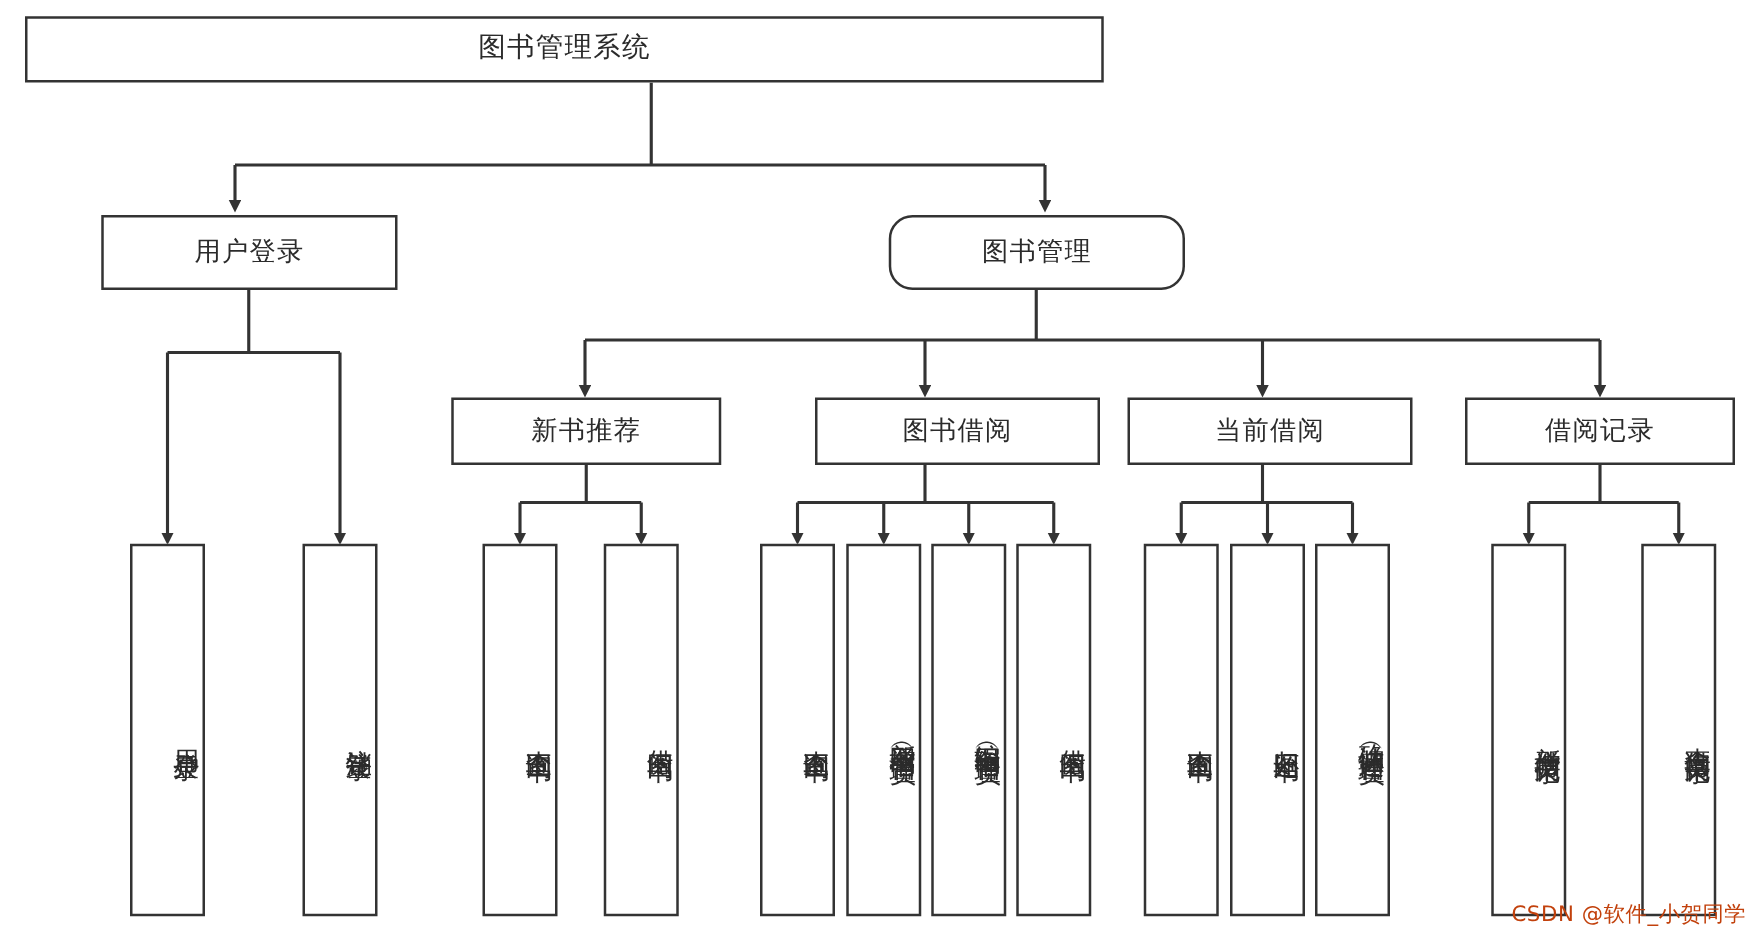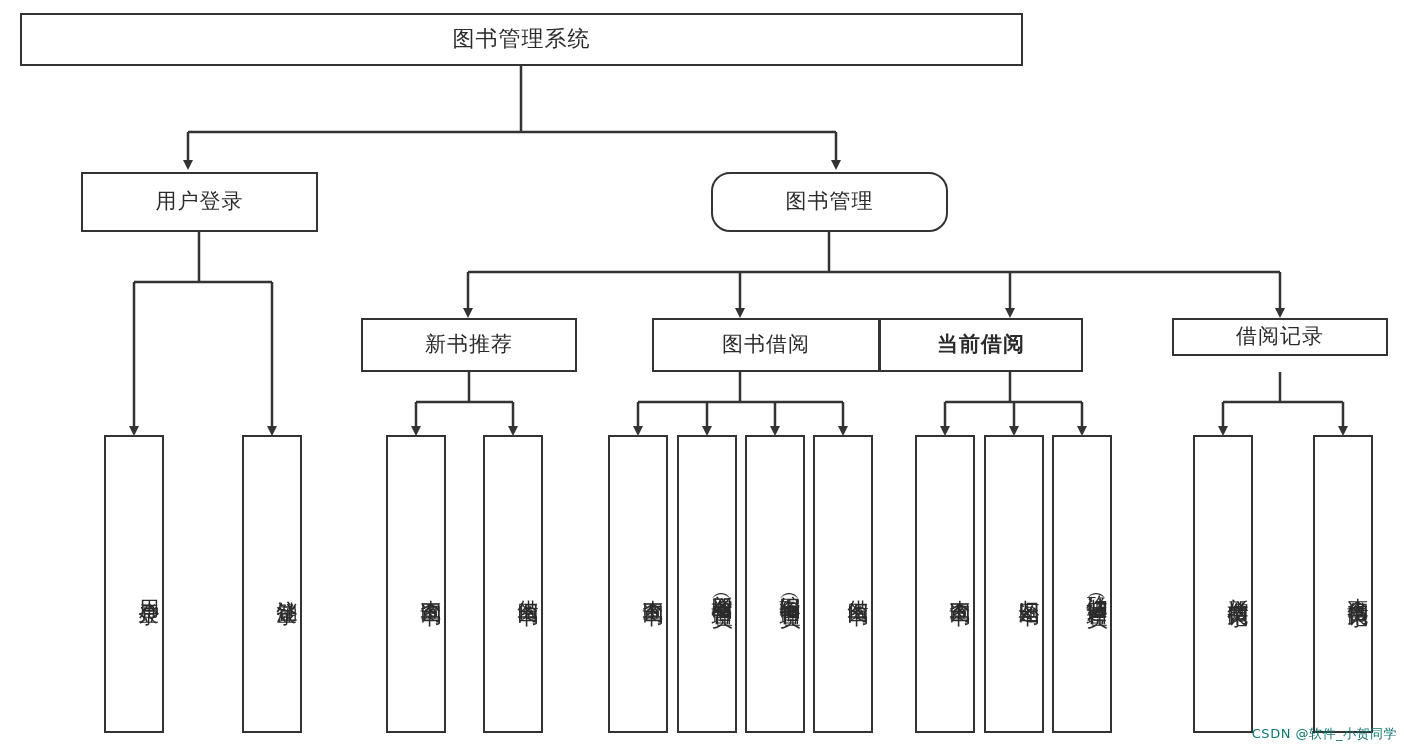--- a/index.html
+++ b/index.html
@@ -57,22 +57,22 @@
     display: block;
     text-align: center;
   }
   .node.root {
     font-size: 22px;
   }
   .watermark {
     position: absolute;
     right: 8px;
     bottom: 4px;
-    font-size: 13px;
-    color: #0f766e;
+    font-size: 17px;
+    color: #c2410c;
     letter-spacing: 0.5px;
     white-space: nowrap;
   }
 </style>
 </head>
 <body>
 
 <div id="canvas">
 
   <svg class="edges" viewBox="0 0 1405 747">
@@ -130,41 +130,41 @@
     </g>
 
     <g>
       <path d="M1280,372 L1280,402" stroke="#333333" stroke-width="2.5" fill="none"></path>
       <path d="M1223,402 L1343,402" stroke="#333333" stroke-width="2.5" fill="none"></path>
       <path d="M1223,402 L1223,428" stroke="#333333" stroke-width="2.5" fill="none" marker-end="url(#arrow)"></path>
       <path d="M1343,402 L1343,428" stroke="#333333" stroke-width="2.5" fill="none" marker-end="url(#arrow)"></path>
     </g>
   </svg>
 
-  <div class="node h root" style="left:20px; top:13px; width:1003px; height:53px;">
+  <div class="node h root" style="left:20px; top:13px; width:863px; height:53px;">
     <span>图书管理系统</span>
   </div>
 
   <div class="node h" style="left:81px; top:172px; width:237px; height:60px;">
     <span>用户登录</span>
   </div>
   <div class="node h" style="left:711px; top:172px; width:237px; height:60px;border-radius:19px;">
     <span>图书管理</span>
   </div>
 
   <div class="node h" style="left:361px; top:318px; width:216px; height:54px;text-align:center;">
     <span>新书推荐</span>
   </div>
   <div class="node h" style="left:652px; top:318px; width:228px; height:54px;">
     <span>图书借阅</span>
   </div>
-  <div class="node h" style="left:879px; top:318px; width:204px; height:54px;font-weight:bold;">
+  <div class="node h" style="left:902px; top:318px; width:228px; height:54px;">
     <span>当前借阅</span>
   </div>
-  <div class="node h" style="left:1172px; top:318px; width:216px; height:38px;">
+  <div class="node h" style="left:1172px; top:318px; width:216px; height:54px;">
     <span>借阅记录</span>
   </div>
 
   <div class="node v" style="left:104px; top:435px; width:60px; height:298px;">
     <span class="vtext">用户登录</span>
   </div>
   <div class="node v" style="left:242px; top:435px; width:60px; height:298px;">
     <span class="vtext">注销登录</span>
   </div>
 

